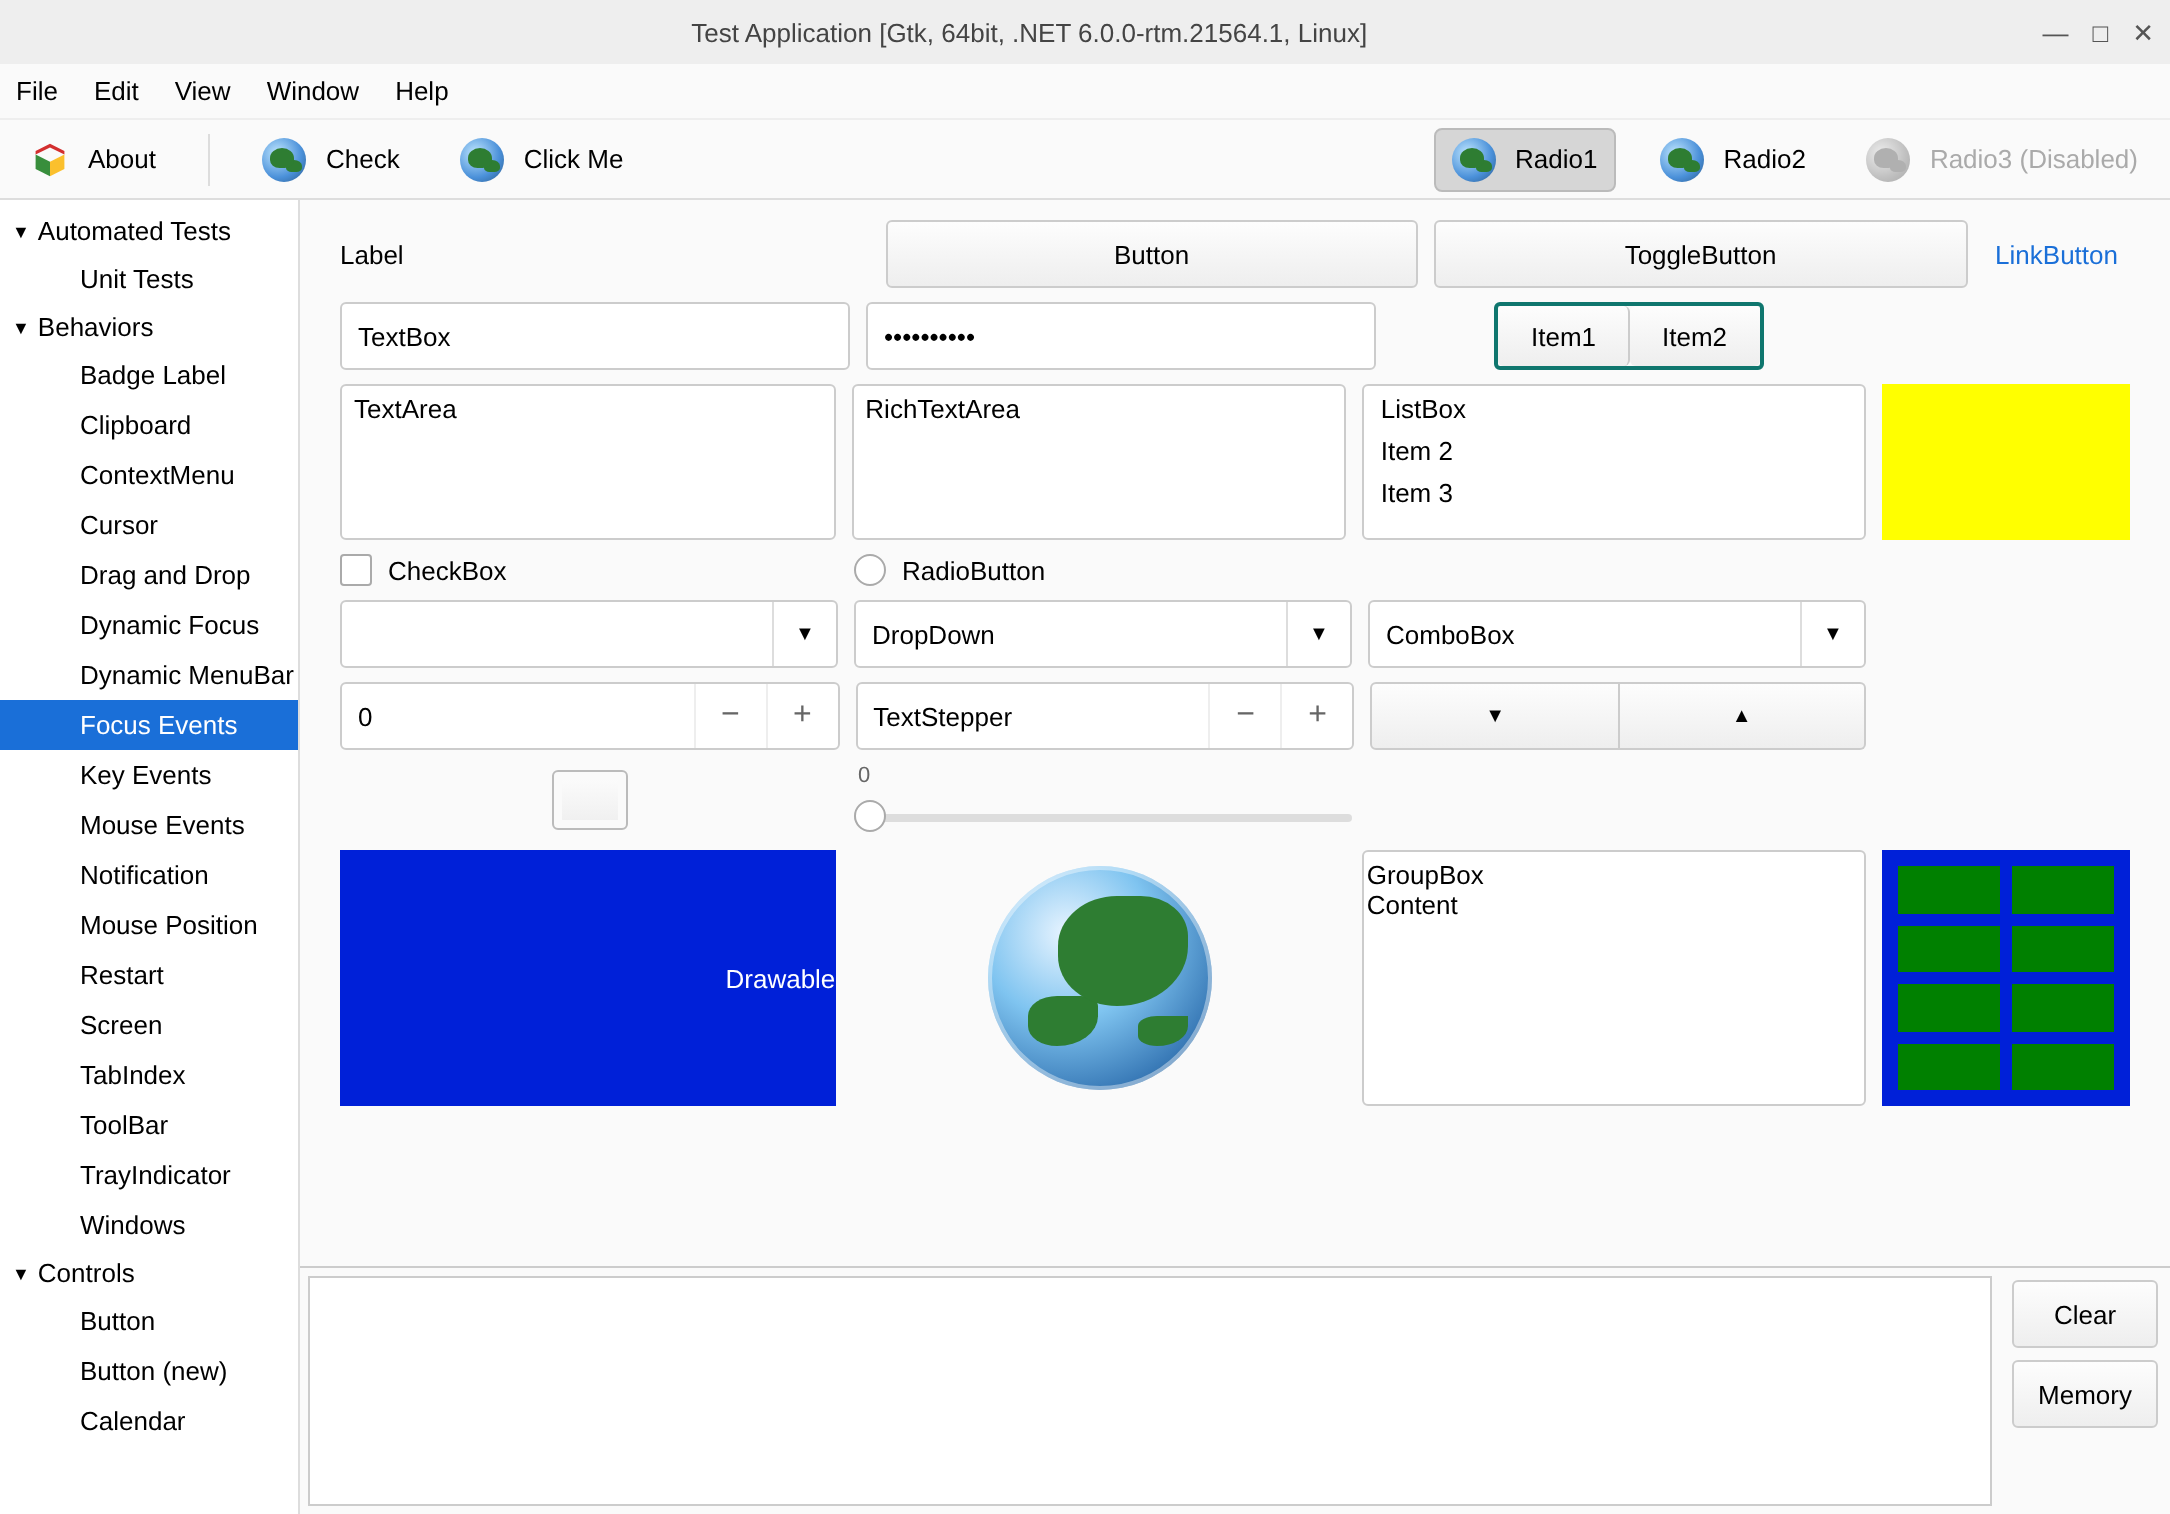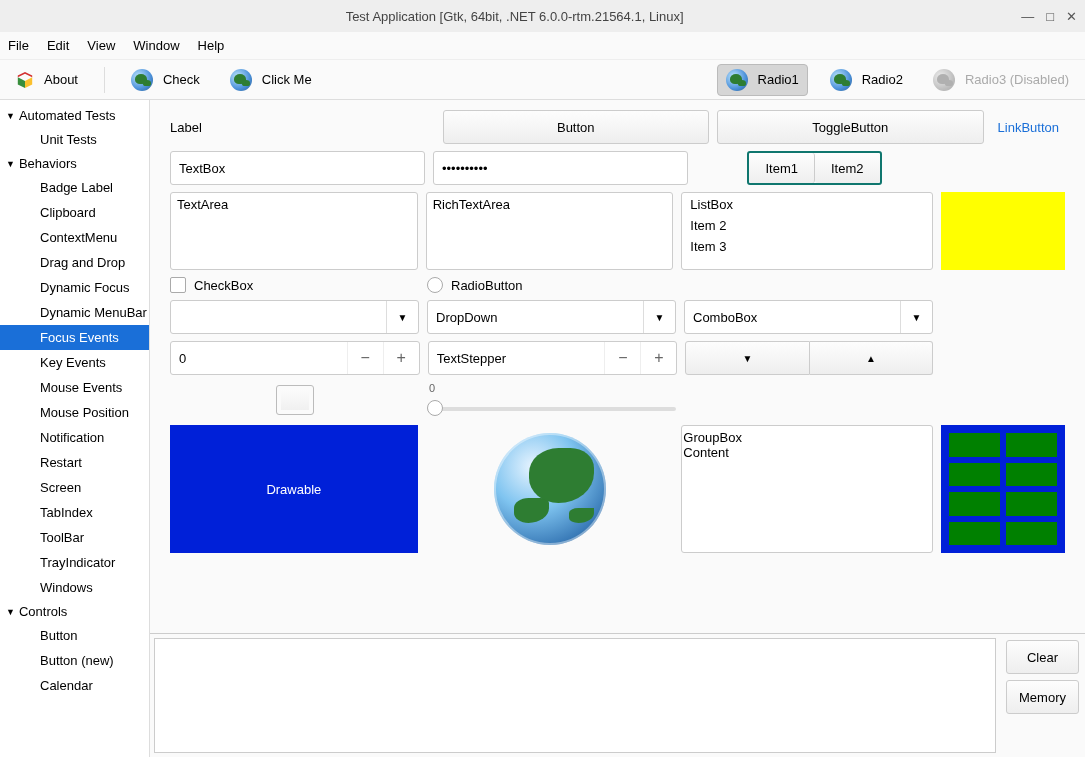--- a/index.html
+++ b/index.html
@@ -51,21 +51,21 @@
 .updown .b{flex:1;border:1px solid #ccc;background:linear-gradient(#fdfdfd,#eee);display:flex;align-items:center;justify-content:center;font-size:10px}
 .updown .b:first-child{border-radius:3px 0 0 3px}
 .updown .b:last-child{border-radius:0 3px 3px 0;border-left:none}
 .toggle-cell{display:flex;justify-content:center}
 .toggle-box{width:38px;height:30px;border:1px solid #bbb;border-radius:3px;background:linear-gradient(#fdfdfd,#eee);box-shadow:inset 0 0 0 4px #fafafa}
 .slider-cell{display:flex;flex-direction:column;gap:4px}
 .slider-lbl{font-size:11px;color:#666;padding-left:2px}
 .slider{position:relative;height:20px}
 .slider .track{position:absolute;top:9px;left:0;right:0;height:4px;background:#ddd;border-radius:2px}
 .slider .thumb{position:absolute;top:2px;left:0;width:16px;height:16px;border-radius:50%;background:#fff;border:1px solid #aaa}
-.drawable{height:128px;background:#0020d8;color:#fff;display:flex;align-items:center;justify-content:center}
+.drawable{height:128px;background:#0020d8;color:#fff;display:flex;align-items:center;justify-content:flex-end}
 .big-globe{display:flex;align-items:center;justify-content:center}
 .big-globe .g{width:112px;height:112px;border-radius:50%;background:radial-gradient(circle at 35% 30%,#e8f4ff,#7fc4f0 40%,#3a7bb8 75%,#1a4a78);position:relative;overflow:hidden;box-shadow:0 0 0 2px rgba(255,255,255,.4) inset}
 .big-globe .g::before{content:"";position:absolute;width:65px;height:55px;background:#2e7d32;border-radius:50% 40% 60% 50%;top:15px;left:35px;box-shadow:-30px 35px 0 -15px #2e7d32,20px 40px 0 -20px #2e7d32}
 .groupbox{height:128px;border:1px solid #ccc;background:#fff;border-radius:3px;padding:4px 1px;display:flex;flex-direction:column}
 .pixgrid{height:128px;background:#0020d8;flex:0 0 124px;padding:8px;display:grid;grid-template-columns:1fr 1fr;grid-template-rows:repeat(4,1fr);gap:6px}
 .pixgrid div{background:#008000}
 .log{height:115px;border:1px solid #ccc;margin:4px;background:#fff}
 .rpanel{width:85px;padding:6px;display:flex;flex-direction:column;gap:6px}
 .rbtn{height:34px;border:1px solid #ccc;background:linear-gradient(#fdfdfd,#eee);border-radius:3px;display:flex;align-items:center;justify-content:center;cursor:pointer;font-size:13px}
 .bottom{display:flex;border-top:1px solid #ccc}
@@ -134,28 +134,29 @@
         <div class="tree-i">Unit Tests</div>
       </div>
     <div class="tree-h">
         <span class="caret">▼</span>
         <span>Behaviors</span>
       </div>
     <div id="g2items">
         <div class="tree-i">Badge Label</div>
         <div class="tree-i">Clipboard</div>
         <div class="tree-i">ContextMenu</div>
+        <div class="tree-i">Cursor</div>
         <div class="tree-i">Drag and Drop</div>
         <div class="tree-i">Dynamic Focus</div>
         <div class="tree-i">Dynamic MenuBar</div>
         <div class="tree-i sel">Focus Events</div>
         <div class="tree-i">Key Events</div>
         <div class="tree-i">Mouse Events</div>
+        <div class="tree-i">Notification</div>
         <div class="tree-i">Mouse Position</div>
-        <div class="tree-i">Notification</div>
         <div class="tree-i">Restart</div>
         <div class="tree-i">Screen</div>
         <div class="tree-i">TabIndex</div>
         <div class="tree-i">ToolBar</div>
         <div class="tree-i">TrayIndicator</div>
         <div class="tree-i">Windows</div>
       </div>
     <div class="tree-h">
         <span class="caret">▼</span>
         <span>Controls</span>

